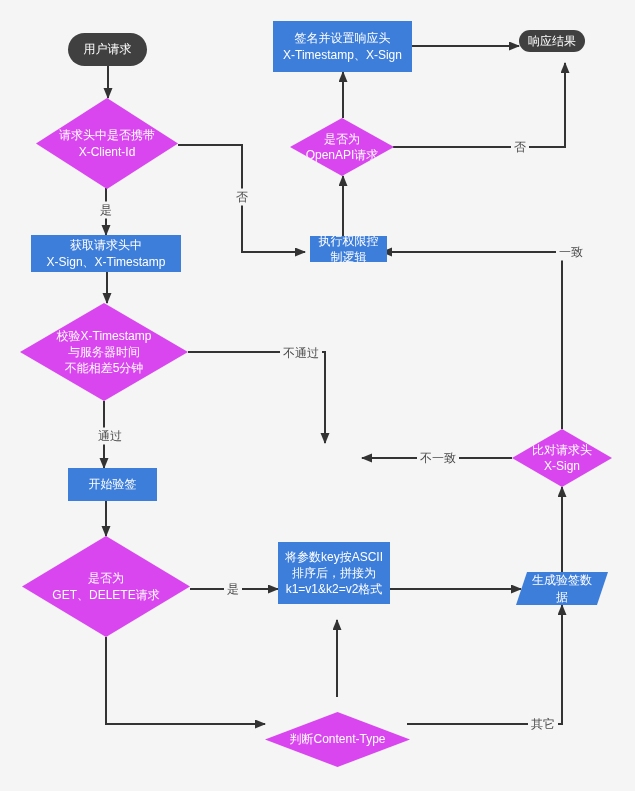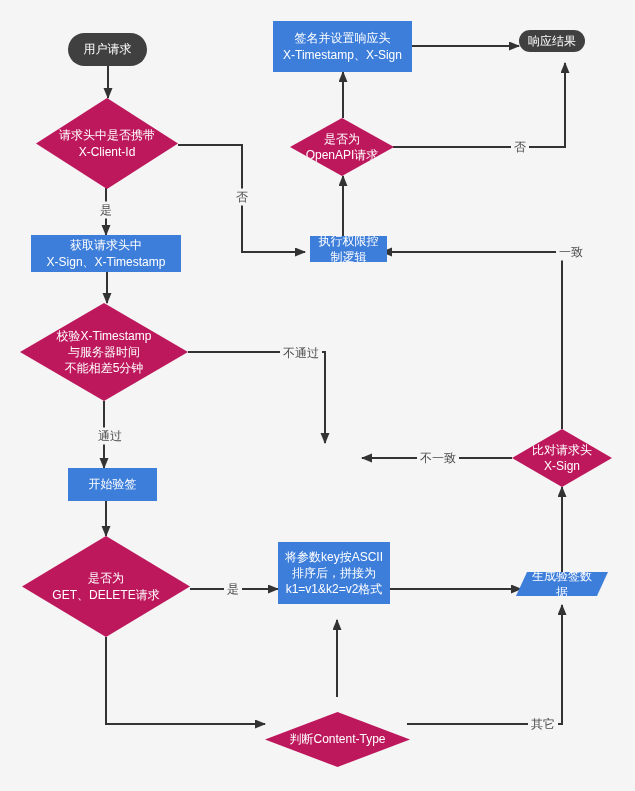--- a/index.html
+++ b/index.html
@@ -19,21 +19,21 @@
     display:flex;align-items:center;justify-content:center;
     text-align:center;
     color:#FFFFFF;
     font-size:12px;line-height:1.35;
     white-space:pre-line;
     box-sizing:border-box;
   }
   .terminal{background:#404040;border-radius:17px;}
   .process{background:#3E7EDB;}
   .decision{
-    background:#be185d;
+    background:#d946ef;
     clip-path:polygon(50% 0,100% 50%,50% 100%,0 50%);
   }
   .parallelogram{
     background:#3E7EDB;
     clip-path:polygon(12% 0,100% 0,88% 100%,0 100%);
   }
   .edge-label{
     position:absolute;
     transform:translate(-50%,-50%);
     background:#F5F5F5;
@@ -93,21 +93,21 @@
 
   <div class="node decision" style="left:22px;top:536px;width:168px;height:101px">是否为
 GET、DELETE请求</div>
 
   <div class="node process" style="left:278px;top:542px;width:112px;height:62px">将参数key按ASCII
 排序后，拼接为
 k1=v1&amp;k2=v2格式</div>
 
   <div class="node decision" style="left:265px;top:712px;width:145px;height:55px">判断Content-Type</div>
 
-  <div class="node parallelogram" style="left:516px;top:572px;width:92px;height:24px">生成验签数
+  <div class="node parallelogram" style="left:516px;top:572px;width:92px;height:33px">生成验签数
 据</div>
 
   <div class="node decision" style="left:512px;top:429px;width:100px;height:58px">比对请求头
 X-Sign</div>
 
 
   <div class="node process" style="left:310px;top:236px;width:77px;height:26px">执行权限控
 制逻辑</div>
 
   <div class="node decision" style="left:290px;top:118px;width:104px;height:58px">是否为

